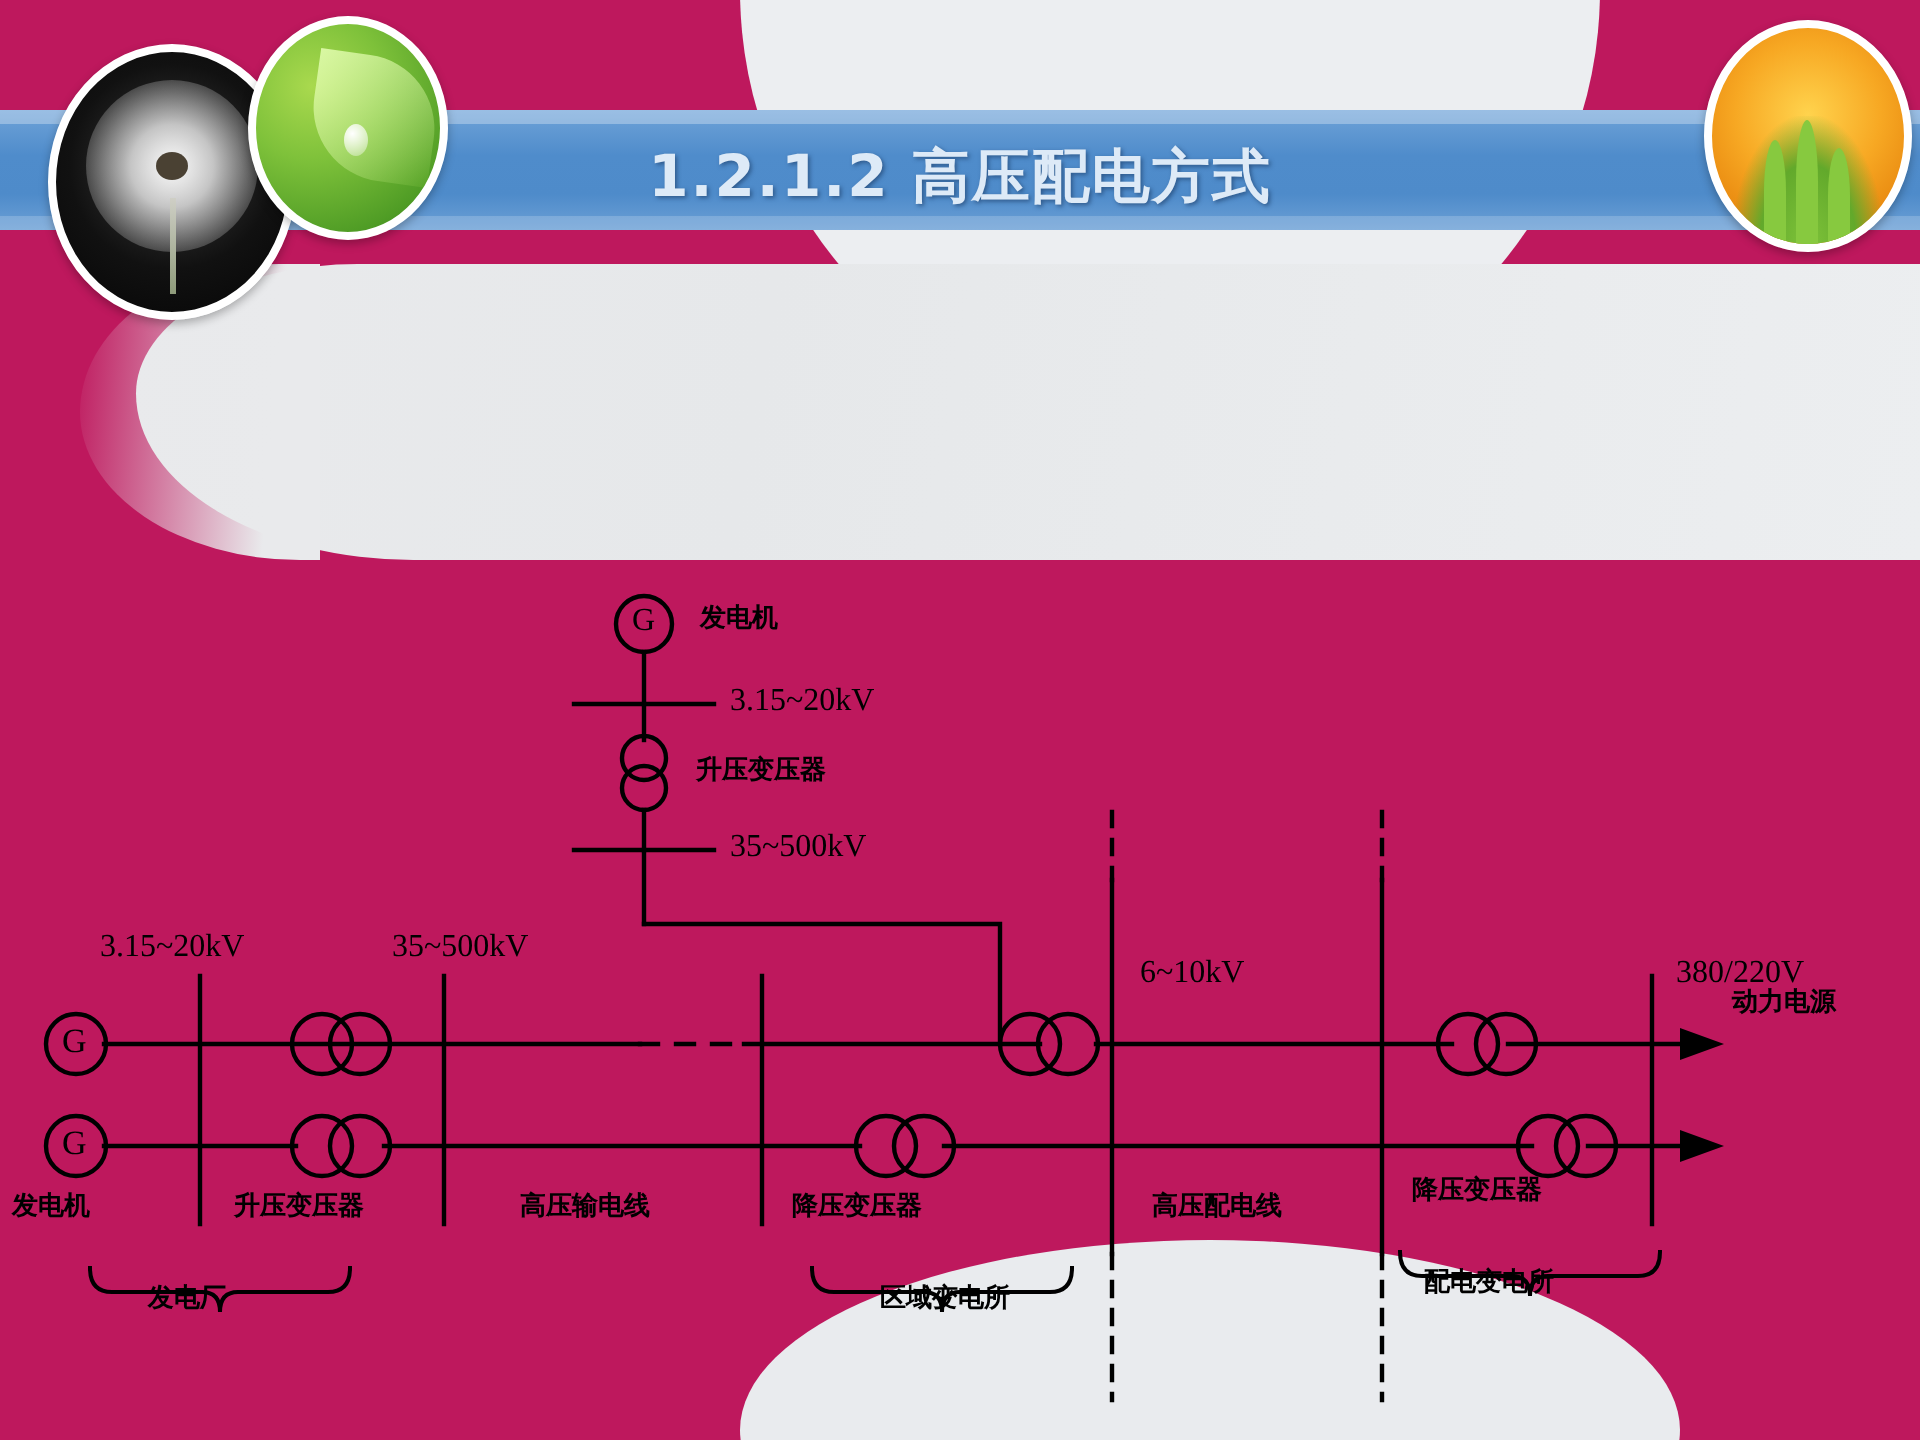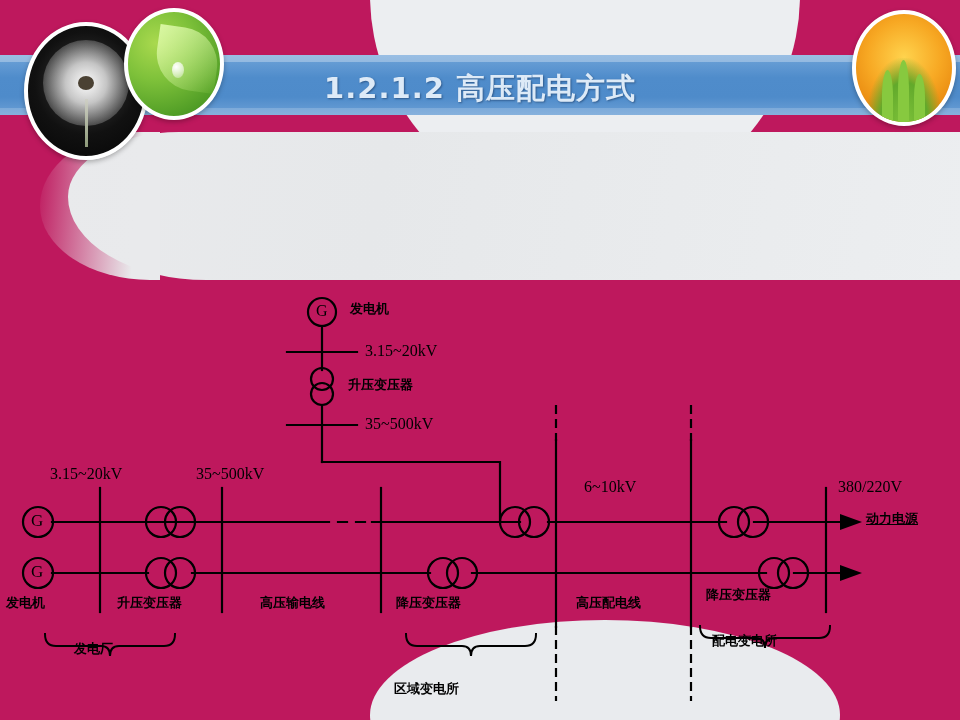--- a/index.html
+++ b/index.html
@@ -170,34 +170,34 @@
     </svg>
 
     
     <div class="lbl lbl-cn" style="left:350px;top:18px;">发电机</div>
     <div class="lbl lbl-num" style="left:365px;top:60px;">3.15~20kV</div>
     <div class="lbl lbl-cn" style="left:348px;top:94px;">升压变压器</div>
     <div class="lbl lbl-num" style="left:365px;top:133px;">35~500kV</div>
 
     <div class="lbl lbl-num" style="left:50px;top:183px;">3.15~20kV</div>
     <div class="lbl lbl-num" style="left:196px;top:183px;">35~500kV</div>
-    <div class="lbl lbl-num" style="left:584px;top:196px;">6~10kV</div>
+    <div class="lbl lbl-num" style="left:570px;top:196px;">6~10kV</div>
     <div class="lbl lbl-num" style="left:838px;top:196px;text-align:right;">380/220V</div>
 
-    <div class="lbl lbl-cn" style="left:866px;top:228px;text-decoration:underline;">动力电源</div>
+    <div class="lbl lbl-cn" style="left:866px;top:210px;">动力电源</div>
 
     <div class="lbl lbl-cn" style="left:6px;top:312px;">发电机</div>
     <div class="lbl lbl-cn" style="left:117px;top:312px;">升压变压器</div>
     <div class="lbl lbl-cn" style="left:260px;top:312px;">高压输电线</div>
     <div class="lbl lbl-cn" style="left:396px;top:312px;">降压变压器</div>
     <div class="lbl lbl-cn" style="left:576px;top:312px;">高压配电线</div>
     <div class="lbl lbl-cn" style="left:706px;top:304px;">降压变压器</div>
 
     <div class="lbl lbl-cn" style="left:74px;top:358px;">发电厂</div>
-    <div class="lbl lbl-cn" style="left:394px;top:358px;margin-top:40px;">区域变电所</div>
+    <div class="lbl lbl-cn" style="left:440px;top:358px;">区域变电所</div>
     <div class="lbl lbl-cn" style="left:712px;top:350px;">配电变电所</div>
 
     
     <div class="lbl" style="left:316px;top:20px;font-size:16px;">G</div>
     <div class="lbl" style="left:31px;top:229px;font-size:17px;">G</div>
     <div class="lbl" style="left:31px;top:280px;font-size:17px;">G</div>
   </div>
 
 </div>
 

